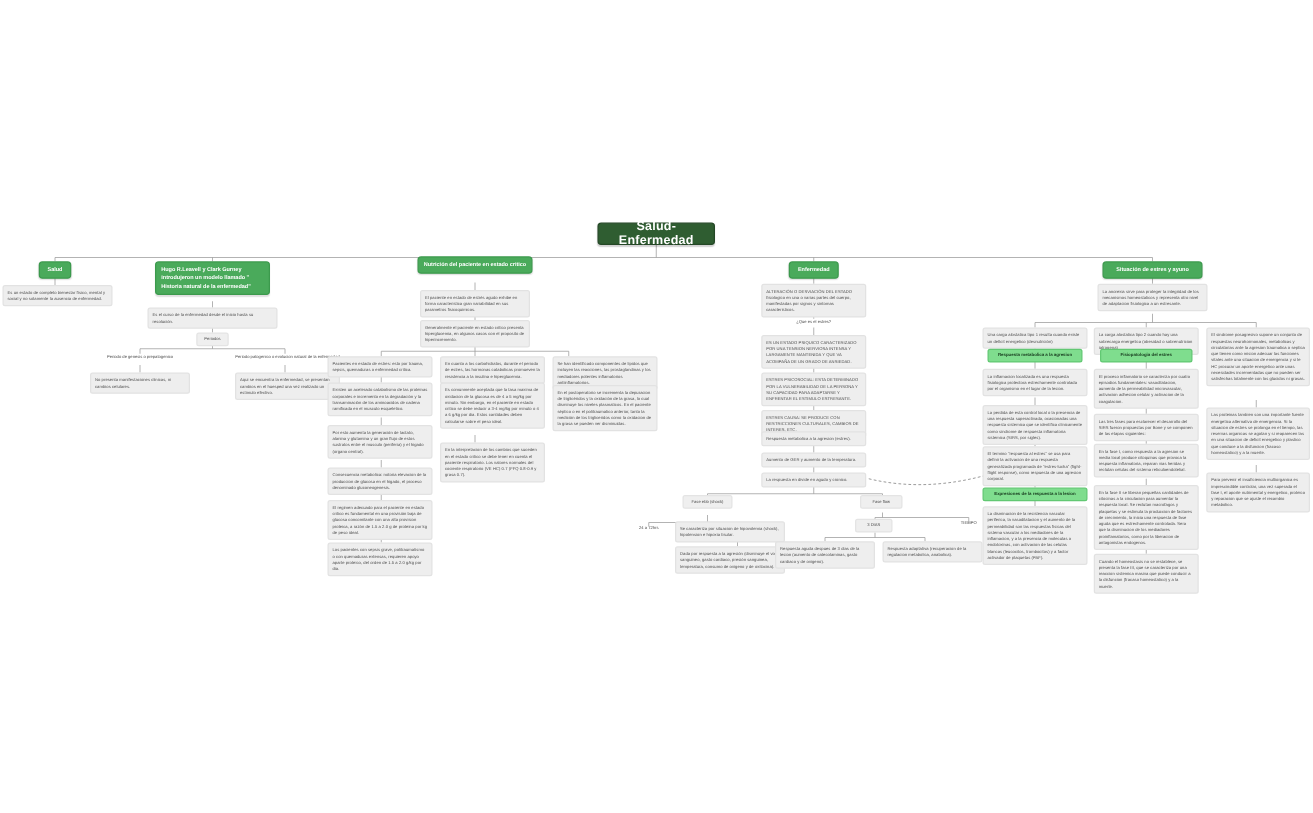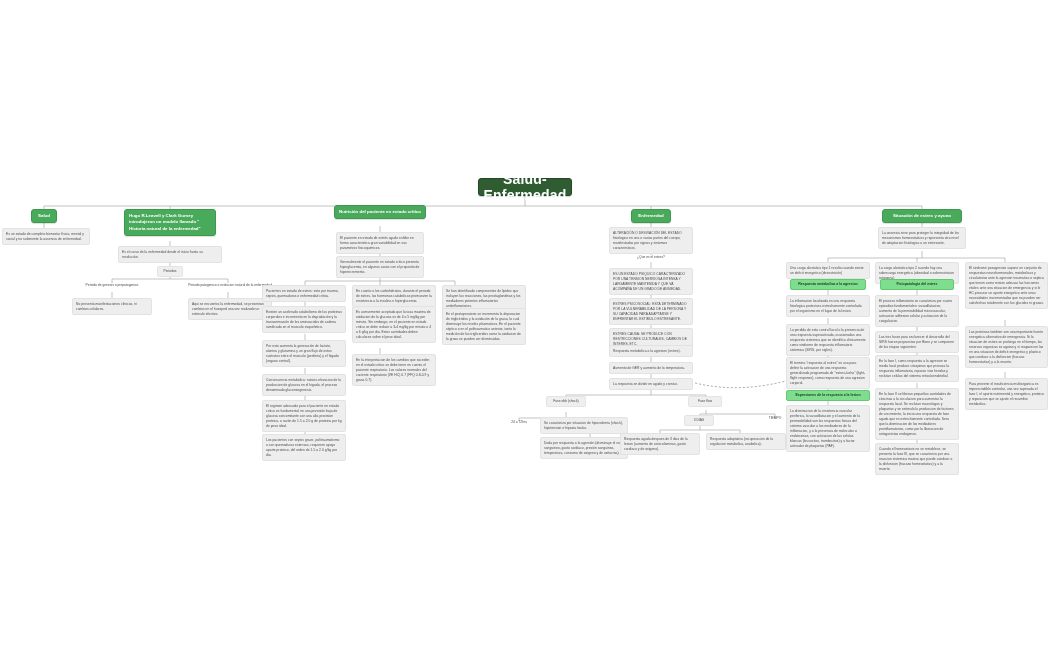--- a/index.html
+++ b/index.html
@@ -16,21 +16,21 @@
 
   .node{position:absolute;box-sizing:border-box;}
 
   
   .root{
     background:#2f5d31;
     border:1px solid #244826;
     border-radius:3px;
     color:#ffffff;
     font-weight:bold;
-    font-size:14px;
+    font-size:10px;
     letter-spacing:.2px;
     display:flex;align-items:center;justify-content:center;
     text-align:center;
     padding:4px 6px;
     box-shadow:0 1px 1px rgba(0,0,0,.18);
   }
 
   
   .branch{
     background:#4aaa5b;

